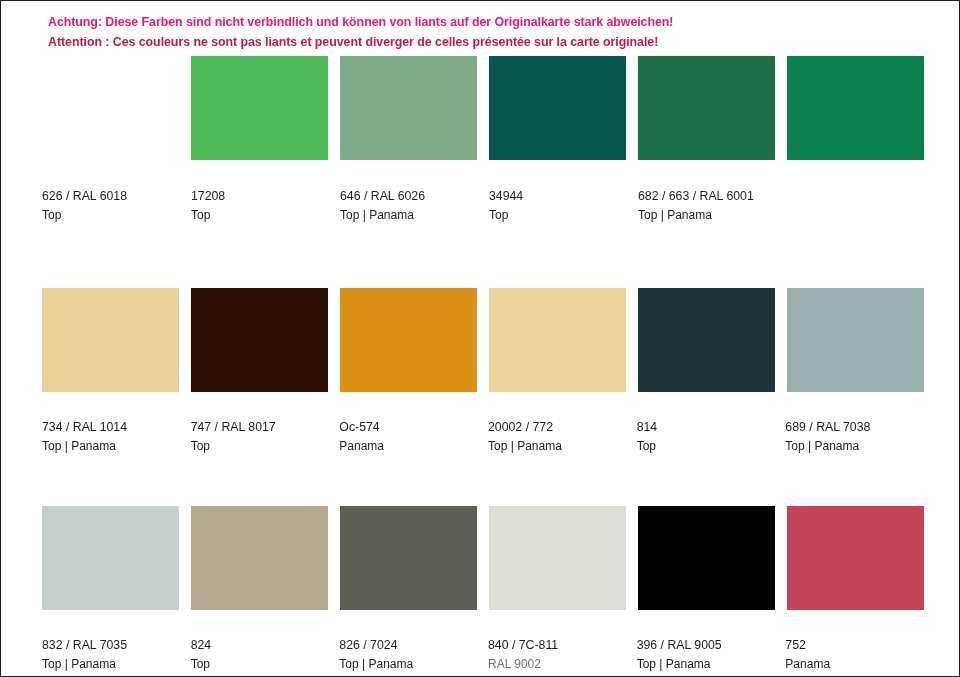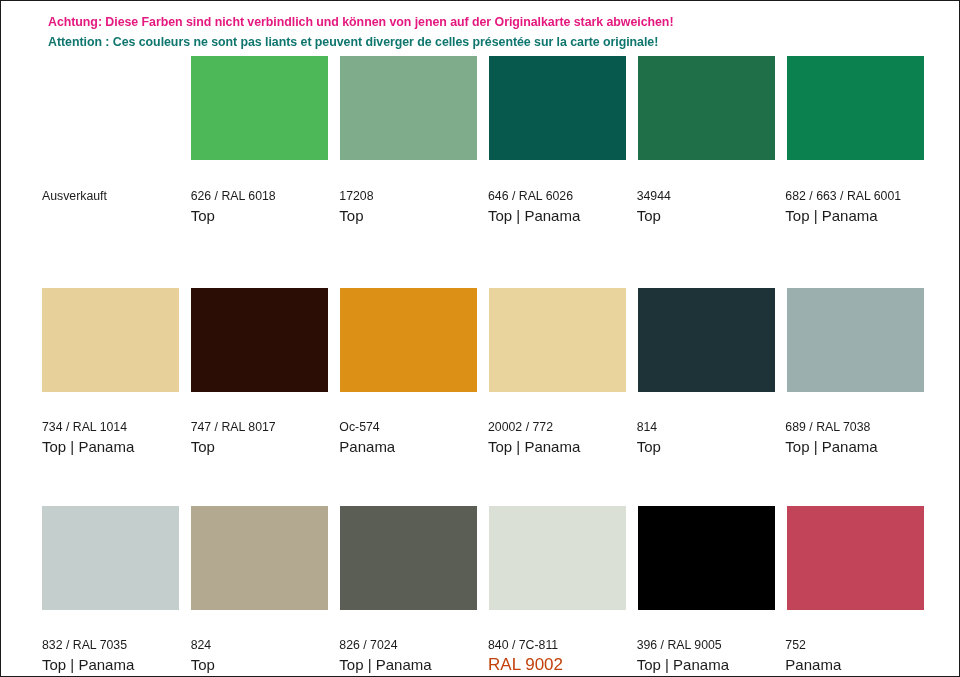--- a/index.html
+++ b/index.html
@@ -75,44 +75,44 @@
   .label-cell:last-child {
     margin-right: 0;
   }
   .code {
     font-size: 12.3px;
     color: #1c1c1c;
     line-height: 19px;
     white-space: nowrap;
   }
   .code2 {
-    font-size: 17px;
-    color: #c2410c;
+    font-size: 12px;
+    color: #737373;
     line-height: 19px;
     white-space: nowrap;
   }
   .brands {
-    font-size: 15px;
+    font-size: 12px;
     color: #1c1c1c;
     line-height: 19px;
     white-space: nowrap;
   }
   .row-gap-1 { height: 27px; }
   .row-gap-2 { height: 26px; }
   .spacer-after-labels-1 { height: 63px; }
   .spacer-after-labels-2 { height: 50px; }
 </style>
 </head>
 <body>
 
 <div id="page">
 
   <div class="notice">
-    <div class="notice-line" style="color: rgb(228, 24, 127);">Achtung: Diese Farben sind nicht verbindlich und können von jenen auf der Originalkarte stark abweichen!</div>
-    <div class="notice-line" style="color: #0f766e;">Attention : Ces couleurs ne sont pas liants et peuvent diverger de celles présentée sur la carte originale!</div>
+    <div class="notice-line" style="color: rgb(228, 24, 127);">Achtung: Diese Farben sind nicht verbindlich und können von liants auf der Originalkarte stark abweichen!</div>
+    <div class="notice-line" style="color: #be185d;">Attention : Ces couleurs ne sont pas liants et peuvent diverger de celles présentée sur la carte originale!</div>
   </div>
 
   <div class="grid">
 
     <div class="row">
       <div class="row-swatches">
         <div class="cell">
             <span class="swatch empty"></span>
           </div>
         <div class="cell">
@@ -127,24 +127,20 @@
         <div class="cell">
             <span class="swatch" style="background: rgb(31, 112, 73);"></span>
           </div>
         <div class="cell">
             <span class="swatch" style="background: rgb(11, 129, 80);"></span>
           </div>
       </div>
       <div class="row-gap-1"></div>
       <div class="labels">
         <div class="label-cell">
-          <div class="code">Ausverkauft</div>
-
-        </div>
-        <div class="label-cell">
           <div class="code">626 / RAL 6018</div>
 
           <div class="brands">Top</div>
         </div>
         <div class="label-cell">
           <div class="code">17208</div>
 
           <div class="brands">Top</div>
         </div>
         <div class="label-cell">

